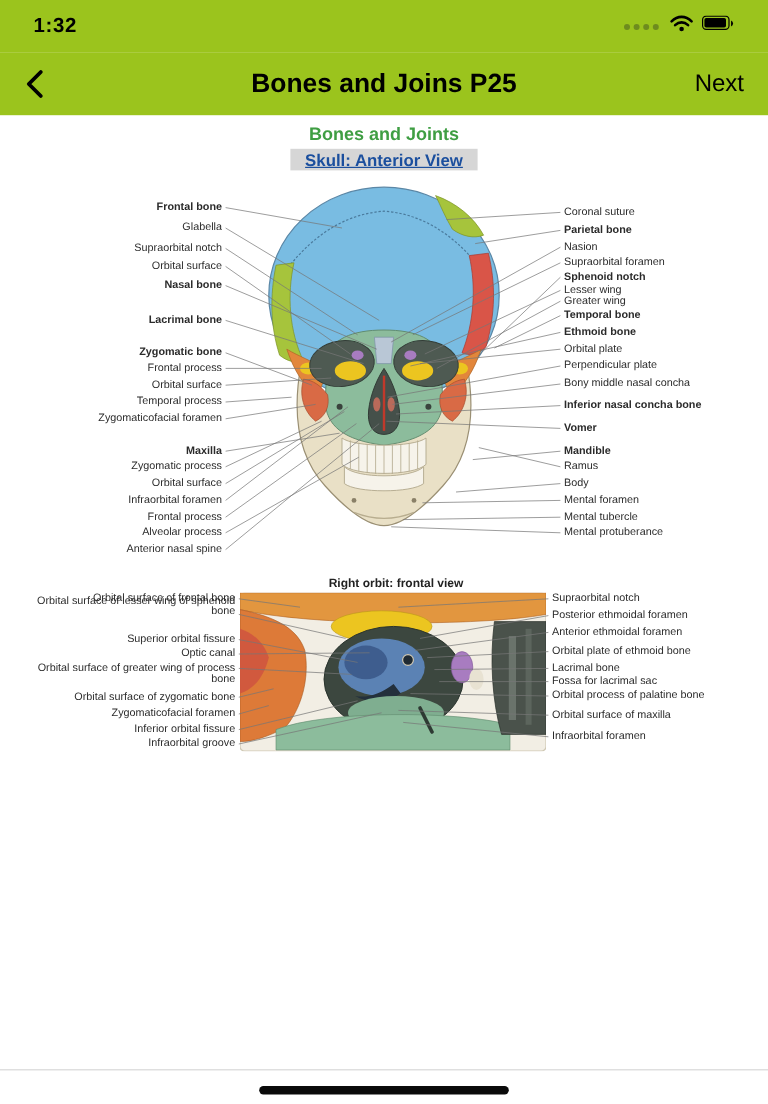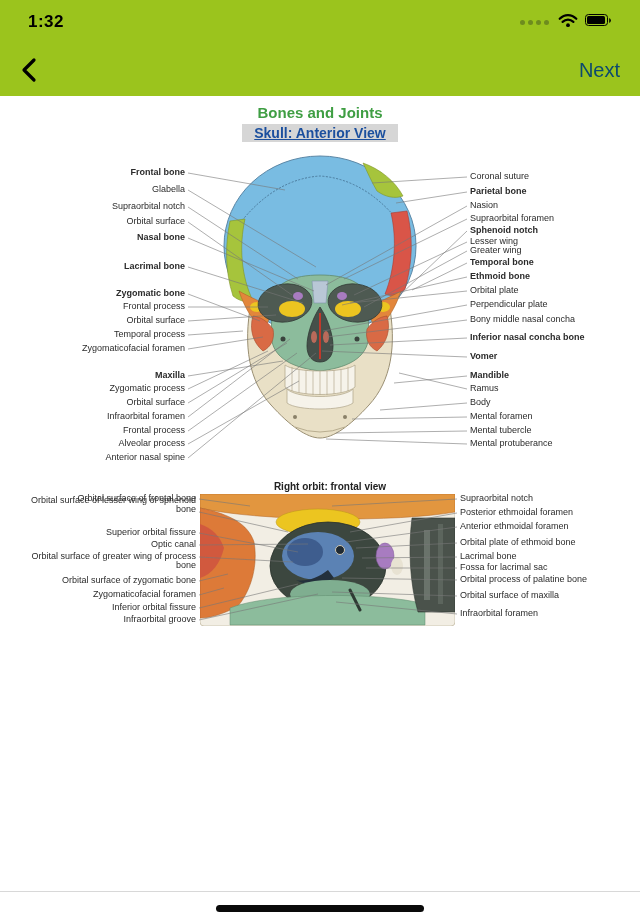--- a/index.html
+++ b/index.html
@@ -20,21 +20,21 @@
   .navbar{
     height:52px;background:#9bc41d;position:relative;
     display:flex;align-items:center;padding:0 18px;box-sizing:border-box;
   }
   .nav-title{
     position:absolute;left:0;right:0;text-align:center;
     font-size:22px;font-weight:700;color:#000;
   }
   .back-btn{width:30px;height:30px;display:flex;align-items:center;cursor:pointer;z-index:2;}
   .next-btn{
-    position:absolute;right:20px;font-size:20px;font-weight:400;color:#0c4a6e;
+    position:absolute;right:20px;font-size:20px;font-weight:400;color:#000000;
     cursor:pointer;z-index:2;
   }
   
   .h1{color:#3f9e43;font-weight:700;font-size:15px;text-align:center;margin-top:8px;}
   .h2wrap{display:flex;justify-content:center;margin-top:3px;}
   .h2{
     background:#d6d6d6;color:#1b4f9e;font-weight:700;font-size:14px;
     text-decoration:underline;padding:1px 12px;
   }
   
@@ -86,20 +86,21 @@
     </span>
   </span>
 </div>
 
 <div class="navbar">
   <span class="back-btn">
     <svg width="22" height="30" viewBox="0 0 22 30">
       <polyline points="16,5 6,15 16,25" fill="none" stroke="#000" stroke-width="3.2" stroke-linecap="round" stroke-linejoin="round"></polyline>
     </svg>
   </span>
+  <span class="nav-title">Bones and Joins P25</span>
   <span class="next-btn">Next</span>
 </div>
 
 <div class="h1">Bones and Joints</div>
 <div class="h2wrap">
     <span class="h2">Skull: Anterior View</span>
   </div>
 
 <div class="diagram" id="d1">
 

